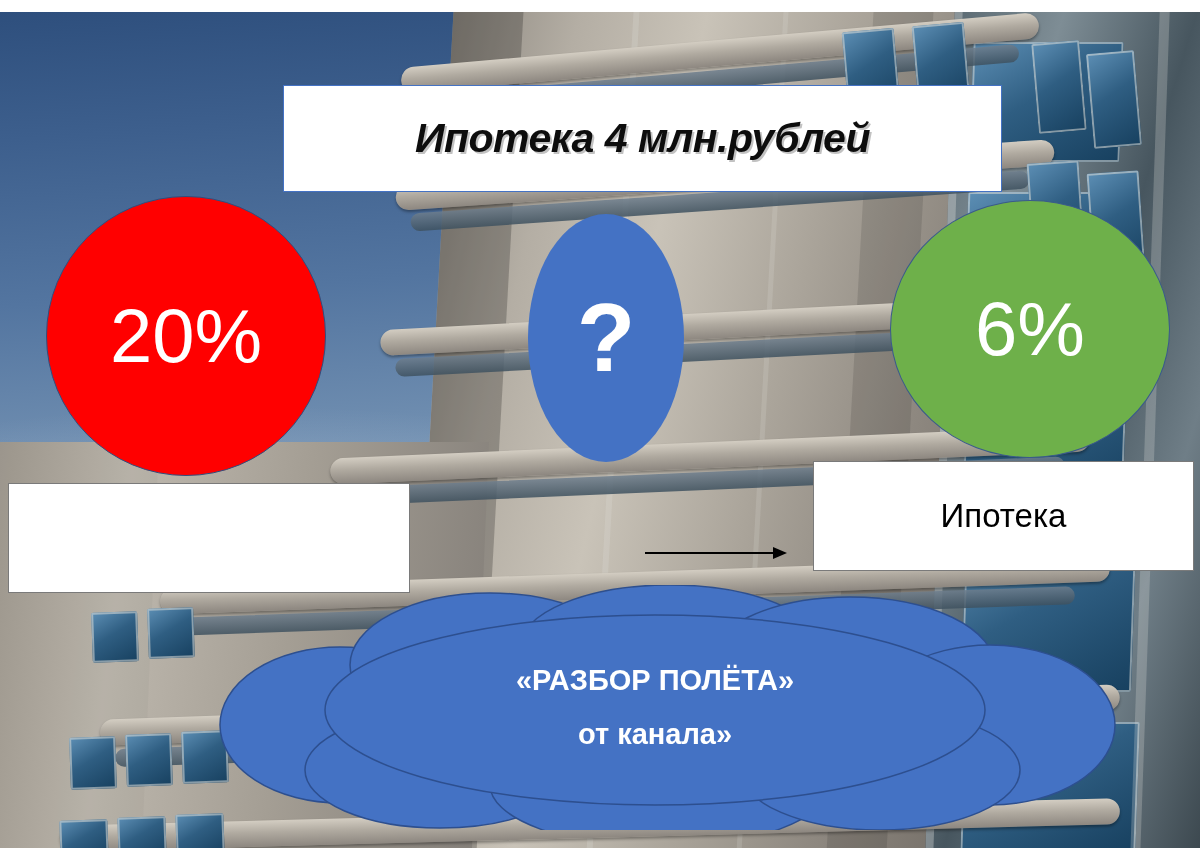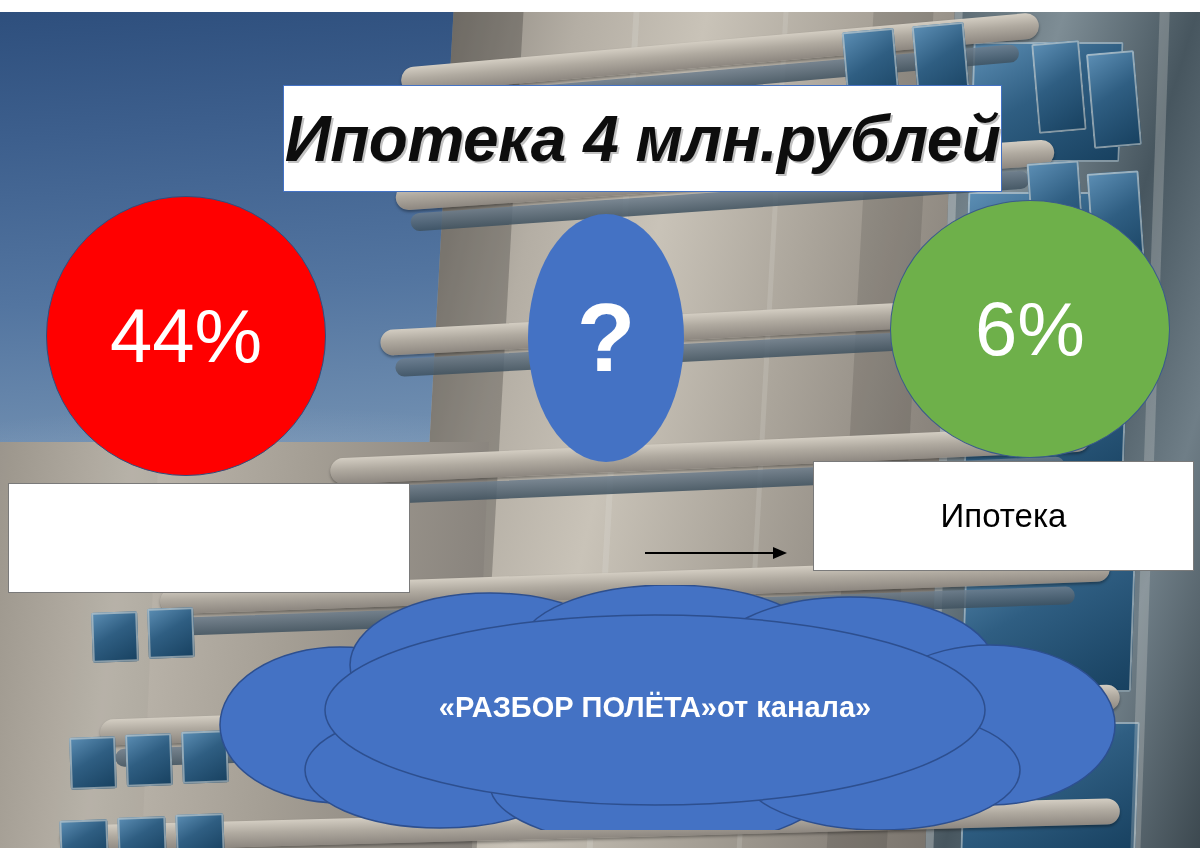--- a/index.html
+++ b/index.html
@@ -63,21 +63,21 @@
   .mullion{position:absolute;background:rgba(225,225,220,.65);}
   .shade{position:absolute;background:rgba(0,0,0,.22);}
 
   
   .title-box{
     position:absolute;left:283px;top:85px;width:717px;height:105px;
     background:#ffffff;border:1px solid #4472c4;
     display:flex;align-items:center;justify-content:center;
   }
   .title-box .t{
-    font-weight:bold;font-style:italic;font-size:64px;color:#0d0d0d;
+    font-weight:bold;font-style:italic;font-size:41px;color:#0d0d0d;
     white-space:nowrap;letter-spacing:-.5px;
     text-shadow:2px 2px 0 rgba(120,120,120,.45);
   }
 
   .circle{
     position:absolute;border-radius:50%;
     display:flex;align-items:center;justify-content:center;
     color:#ffffff;
   }
   .c-red{left:46px;top:196px;width:278px;height:278px;background:#ff0000;border:1px solid #2f4f7f;}
@@ -98,21 +98,21 @@
     color:#000000;font-size:33px;line-height:1.28;
   }
   .lb-left{left:8px;top:483px;width:400px;height:108px;}
   .lb-right{left:813px;top:461px;width:379px;height:108px;}
 
   .arrow{position:absolute;left:645px;top:545px;width:142px;height:16px;}
 
   .cloud{position:absolute;left:190px;top:585px;width:930px;height:245px;}
   .cloud-text{
     position:absolute;left:190px;top:585px;width:930px;height:245px;
-    display:flex;flex-direction:row;align-items:center;justify-content:center;
+    display:flex;flex-direction:column;align-items:center;justify-content:center;
     color:#ffffff;font-weight:bold;font-size:29px;line-height:1.85;
     pointer-events:none;
   }
   .top-strip{position:absolute;left:0;top:0;width:1200px;height:12px;background:#ffffff;}
 </style>
 </head>
 <body>
 
 <div id="stage">
 
@@ -173,21 +173,21 @@
     <div class="win" style="left:118px;top:805px;width:48px;height:40px;transform:rotate(-2deg);"></div>
     <div class="win" style="left:176px;top:802px;width:48px;height:40px;transform:rotate(-2deg);"></div>
   </div>
   <div class="top-strip"></div>
 
   <div class="title-box">
     <div class="t">Ипотека 4 млн.рублей</div>
   </div>
 
   <div class="circle c-red">
-    <span>44%</span>
+    <span>20%</span>
   </div>
 
   <div class="ellipse-q">
     <span>?</span>
   </div>
 
   <div class="circle c-green">
     <span>6%</span>
   </div>
 

